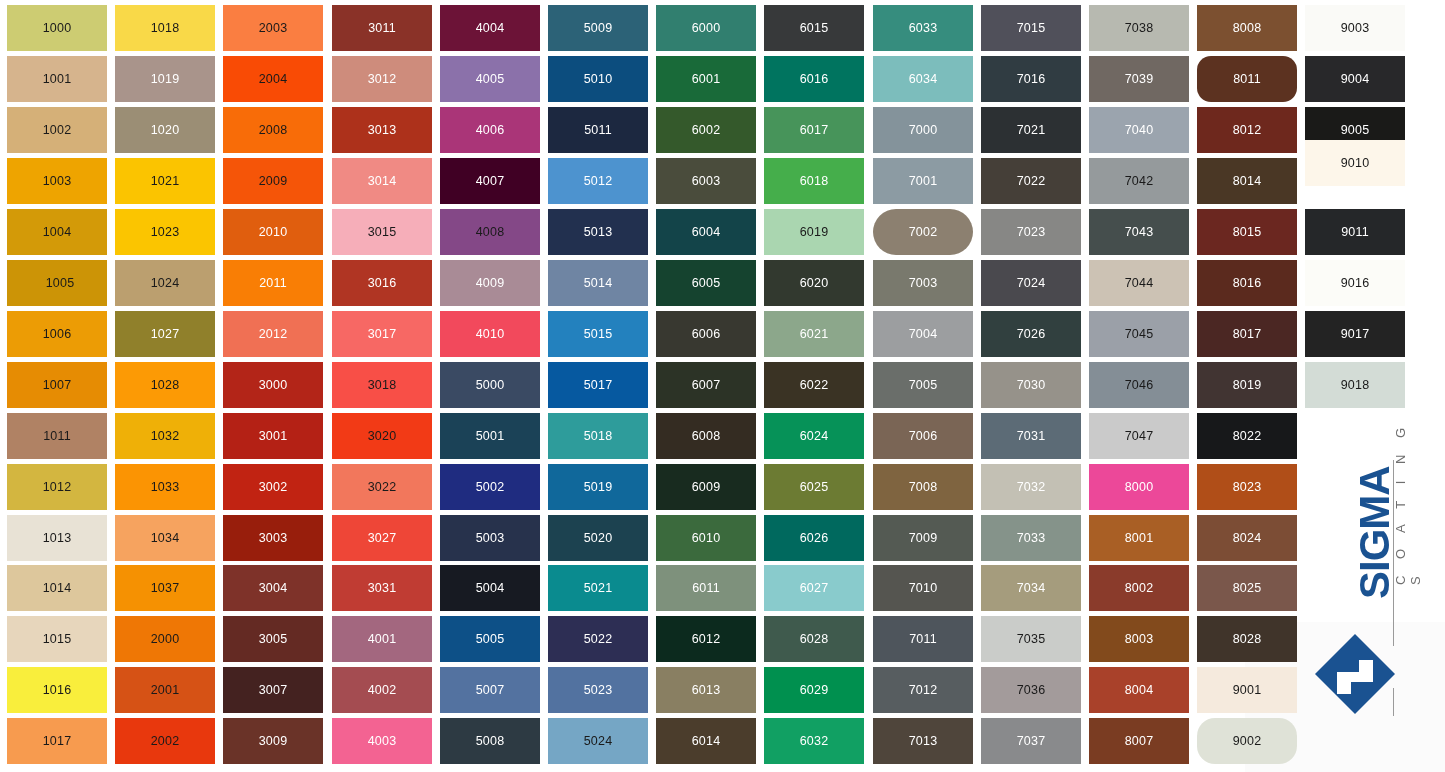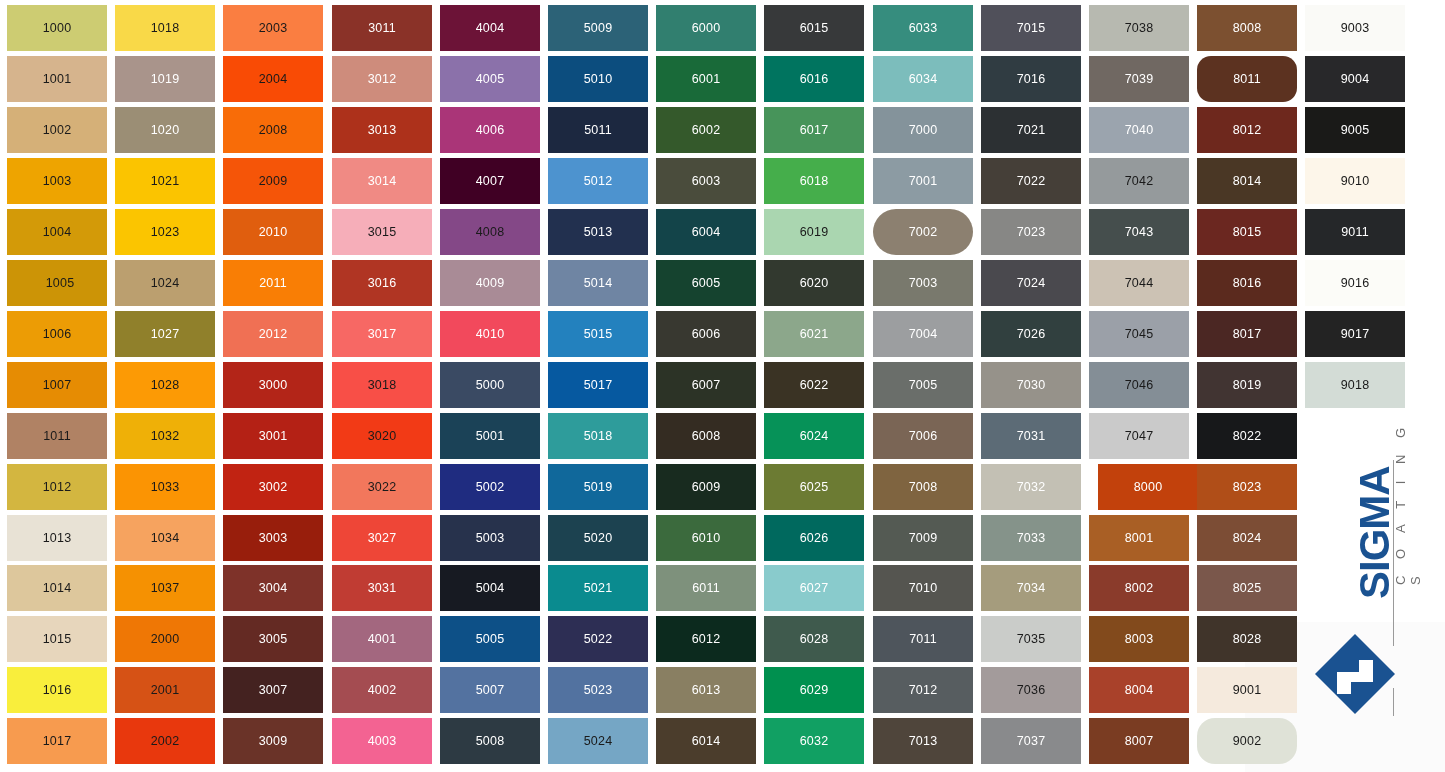--- a/index.html
+++ b/index.html
@@ -603,21 +603,21 @@
       </div>
       <div class="swatch dark-text" style="left: 1089px; top: 311px; background: rgb(155, 160, 168);">
         <span class="code">7045</span>
       </div>
       <div class="swatch dark-text" style="left: 1089px; top: 362px; background: rgb(132, 142, 150);">
         <span class="code">7046</span>
       </div>
       <div class="swatch dark-text" style="left: 1089px; top: 413px; background: rgb(202, 202, 202);">
         <span class="code">7047</span>
       </div>
-      <div class="swatch light-text" style="left: 1089px; top: 464px; background: #c2410c; margin-left: 9px;">
+      <div class="swatch light-text" style="left: 1089px; top: 464px; background: #ec4899;">
         <span class="code">8000</span>
       </div>
       <div class="swatch light-text" style="left: 1089px; top: 515px; background: rgb(169, 95, 37);">
         <span class="code">8001</span>
       </div>
       <div class="swatch light-text" style="left: 1089px; top: 565px; background: rgb(138, 59, 43);">
         <span class="code">8002</span>
       </div>
       <div class="swatch light-text" style="left: 1089px; top: 616px; background: rgb(130, 74, 28);">
         <span class="code">8003</span>
@@ -675,21 +675,21 @@
       </div>
       <div class="swatch dark-text" style="left: 1305px; top: 5px; background: rgb(250, 250, 247);">
         <span class="code">9003</span>
       </div>
       <div class="swatch light-text" style="left: 1305px; top: 56px; background: rgb(40, 40, 42);">
         <span class="code">9004</span>
       </div>
       <div class="swatch light-text" style="left: 1305px; top: 107px; background: rgb(26, 26, 24);">
         <span class="code">9005</span>
       </div>
-      <div class="swatch dark-text" style="left: 1305px; top: 158px; background: rgb(253, 246, 234);">
+      <div class="swatch dark-text" style="left: 1305px; top: 140px; background: rgb(253, 246, 234);">
         <span class="code">9010</span>
       </div>
       <div class="swatch light-text" style="left: 1305px; top: 209px; background: rgb(37, 39, 41);">
         <span class="code">9011</span>
       </div>
       <div class="swatch dark-text" style="left: 1305px; top: 260px; background: rgb(252, 252, 248);">
         <span class="code">9016</span>
       </div>
       <div class="swatch light-text" style="left: 1305px; top: 311px; background: rgb(35, 35, 35);">
         <span class="code">9017</span>

